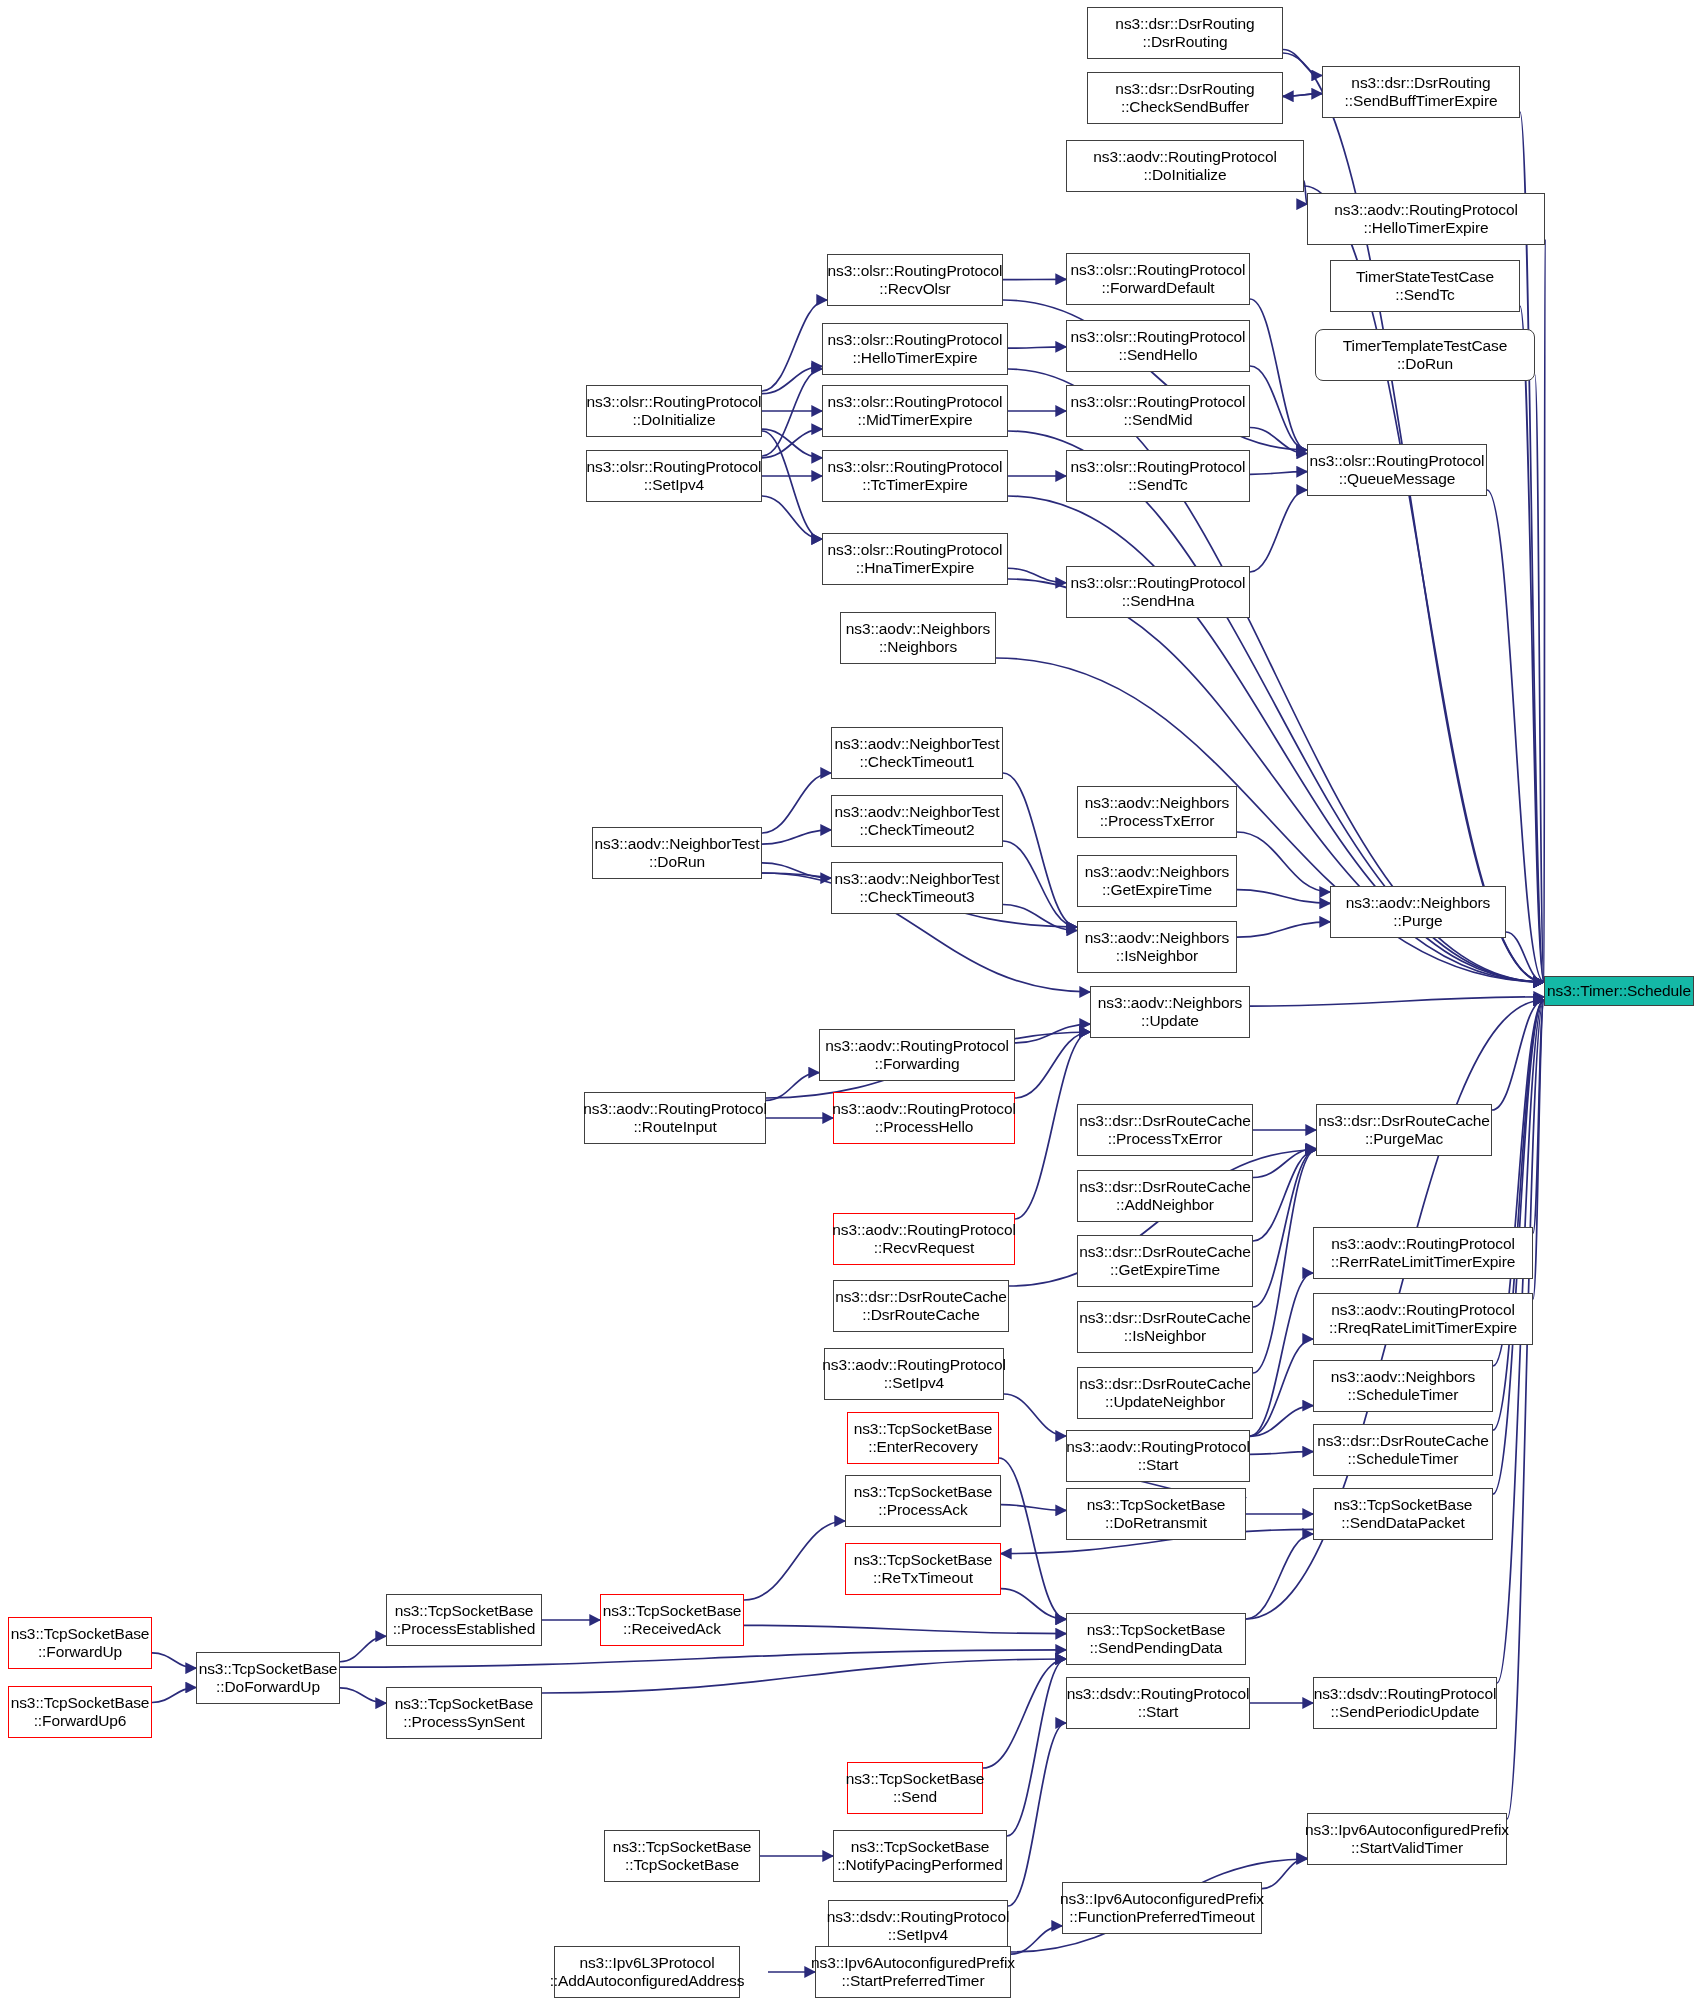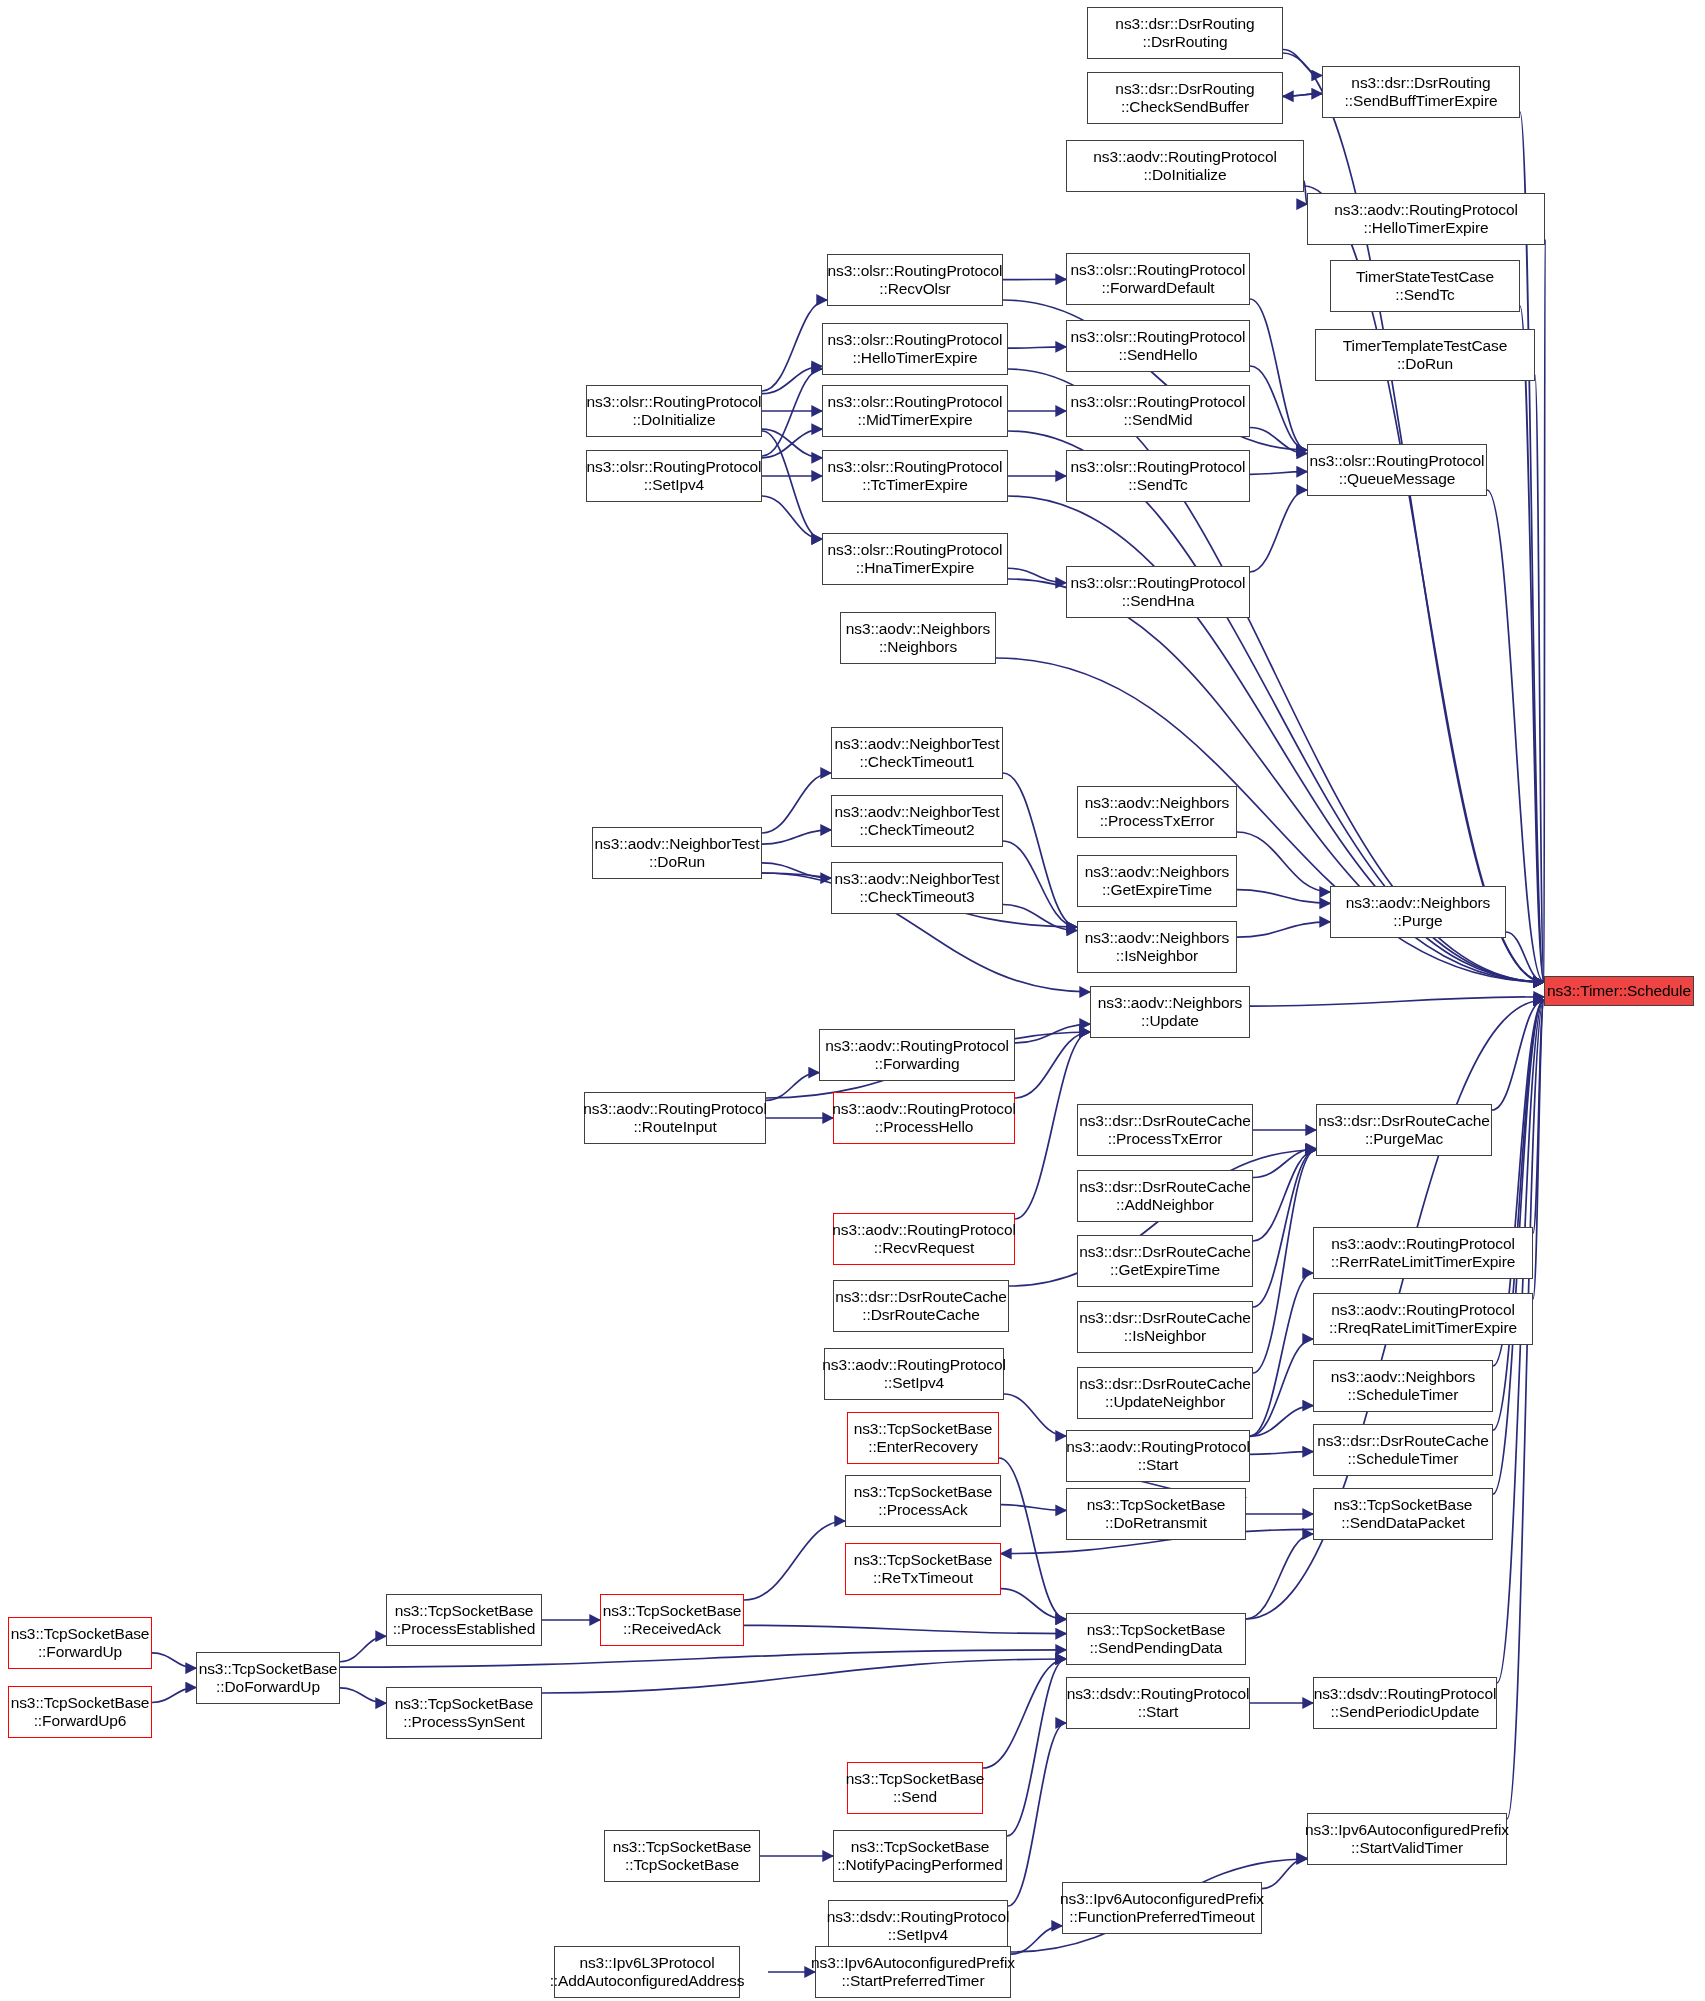--- a/index.html
+++ b/index.html
@@ -37,21 +37,21 @@
     color: #000000;
     letter-spacing: -0.1px;
     white-space: pre-line;
     padding: 1px 3px;
     z-index: 5;
   }
   .node.red {
     border-color: #ff0000;
   }
   .node.target {
-    background: #ef4444;
+    background: #14b8a6;
     border-color: #404040;
   }
 </style>
 </head>
 <body>
 
 <div id="canvas">
   <svg id="edges" viewBox="0 0 1705 2001" preserveAspectRatio="none">
     <defs>
       <marker id="arrow" viewBox="0 0 10 10" refX="9" refY="5" markerWidth="7" markerHeight="7" orient="auto-start-reverse">
@@ -167,21 +167,21 @@
       <div class="node" style="left: 1087px; top: 72px; width: 196px; height: 52px;">ns3::dsr::DsrRouting
 ::CheckSendBuffer</div>
       <div class="node" style="left: 1322px; top: 66px; width: 198px; height: 52px;">ns3::dsr::DsrRouting
 ::SendBuffTimerExpire</div>
       <div class="node" style="left: 1066px; top: 140px; width: 238px; height: 52px;">ns3::aodv::RoutingProtocol
 ::DoInitialize</div>
       <div class="node" style="left: 1307px; top: 193px; width: 238px; height: 52px;">ns3::aodv::RoutingProtocol
 ::HelloTimerExpire</div>
       <div class="node" style="left: 1330px; top: 260px; width: 190px; height: 52px;">TimerStateTestCase
 ::SendTc</div>
-      <div class="node" style="left: 1315px; top: 329px; width: 220px; height: 52px;">TimerTemplateTestCase
+      <div class="node" style="left: 1315px; top: 329px; width: 220px; height: 52px; border-radius: 8px;">TimerTemplateTestCase
 ::DoRun</div>
       <div class="node" style="left: 827px; top: 254px; width: 176px; height: 52px;">ns3::olsr::RoutingProtocol
 ::RecvOlsr</div>
       <div class="node" style="left: 1066px; top: 253px; width: 184px; height: 52px;">ns3::olsr::RoutingProtocol
 ::ForwardDefault</div>
       <div class="node" style="left: 822px; top: 323px; width: 186px; height: 52px;">ns3::olsr::RoutingProtocol
 ::HelloTimerExpire</div>
       <div class="node" style="left: 1066px; top: 320px; width: 184px; height: 52px;">ns3::olsr::RoutingProtocol
 ::SendHello</div>
       <div class="node" style="left: 586px; top: 385px; width: 176px; height: 52px;">ns3::olsr::RoutingProtocol

